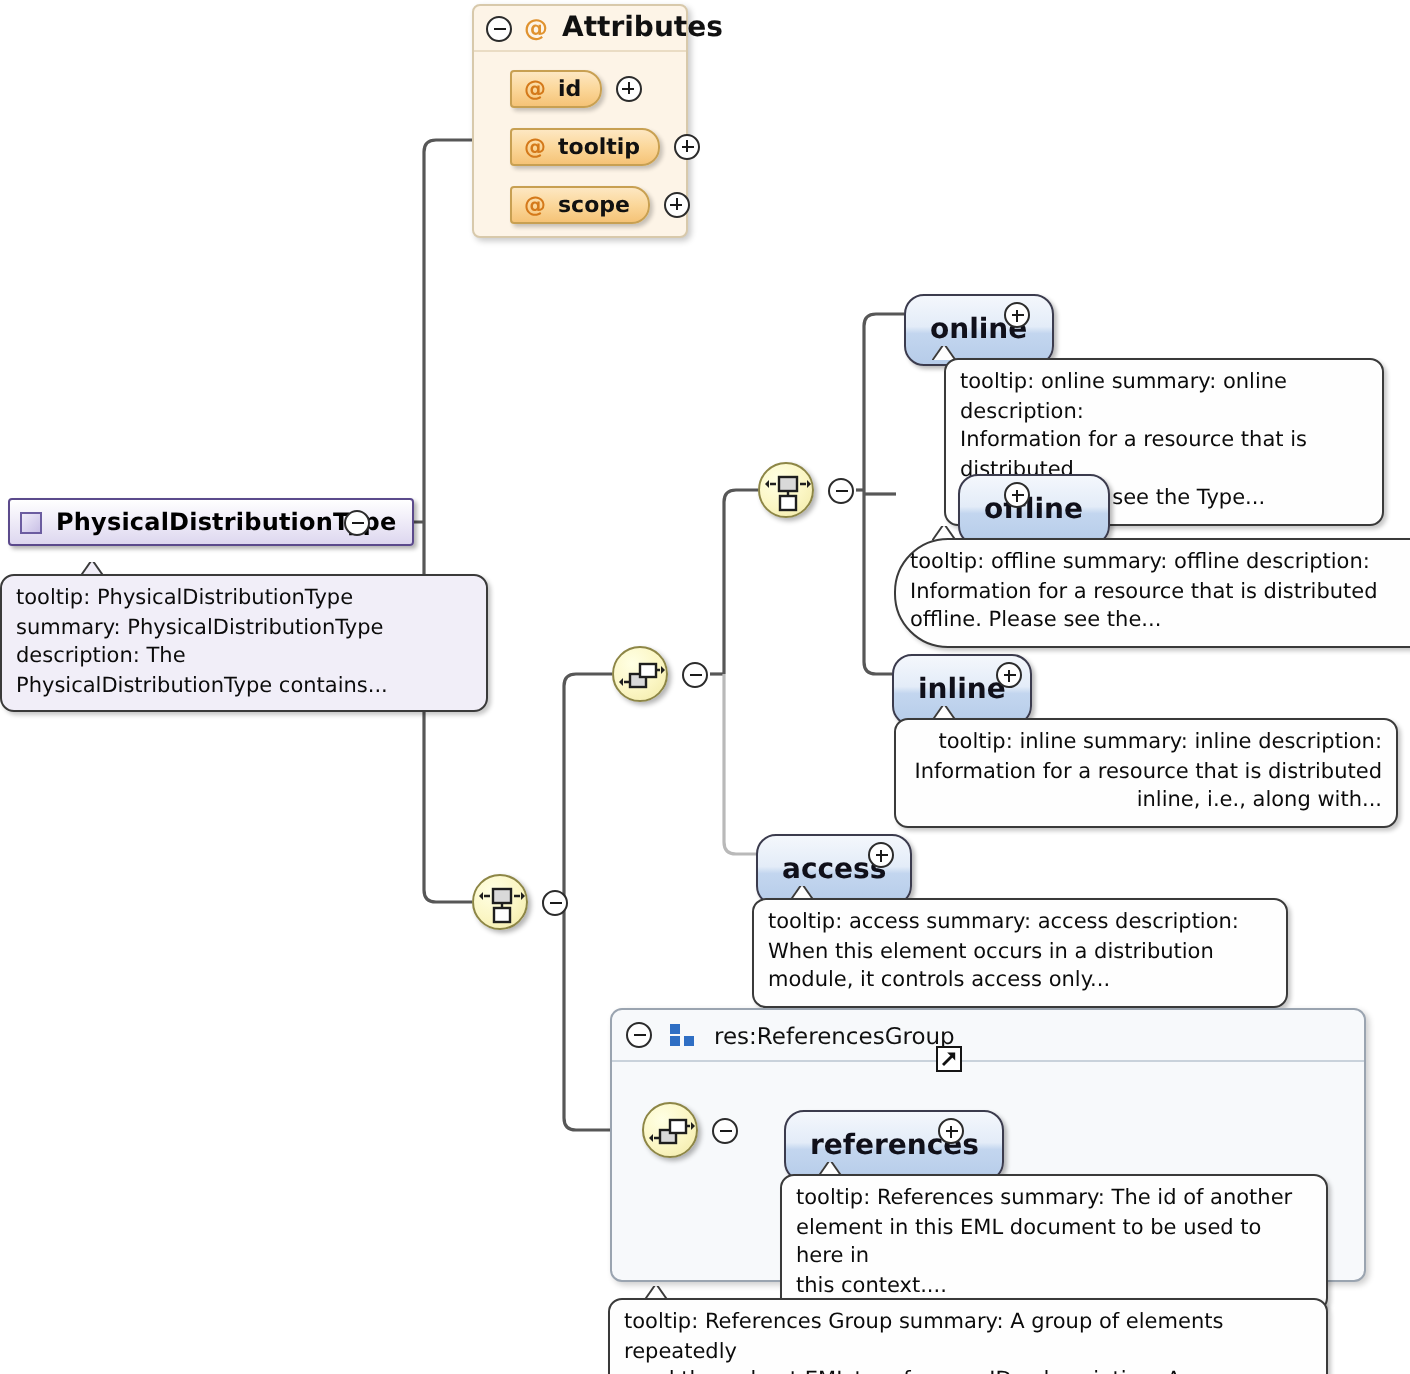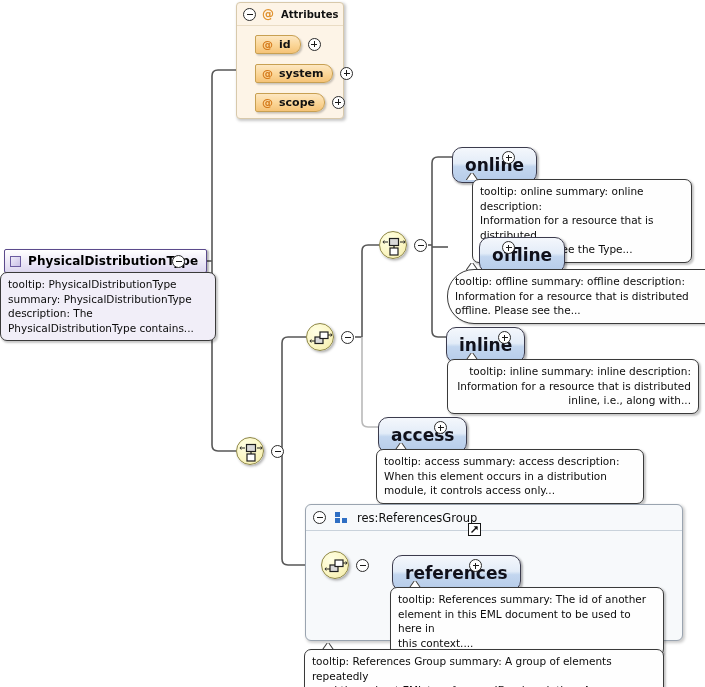--- a/index.html
+++ b/index.html
@@ -44,39 +44,39 @@
 
   
   .elembox {
     display: flex; align-items: center; justify-content: center;
     height: 36px;
     padding: 0 12px;
     border: 1px solid #3b3b4d;
     border-radius: 10px;
     background: linear-gradient(#f4f7fc 0%, #e3ecf8 45%, #c3d6ef 55%, #b6cce9 100%);
     box-shadow: 1.5px 1.5px 2px rgba(0,0,0,0.28);
-    font-size: 17px; font-weight: bold; color: #10101a;
+    font-size: 14px; font-weight: bold; color: #10101a;
     white-space: nowrap;
   }
 
   
   .attrbox {
     border: 1px solid #d8c9ab;
     border-radius: 4px;
     background: #fdf4e7;
     box-shadow: 1.5px 1.5px 3px rgba(0,0,0,0.22);
   }
   .attrbox .hdr {
     display: flex; align-items: center;
     height: 23px; padding-left: 6px;
     border-bottom: 1px solid #eadcc4;
     font-size: 11.5px; color: #111; white-space: nowrap;
   }
   .attrbox .hdr .at { color: #e0922f; font-weight: bold; margin: 0 7px 0 6px; font-size: 12px; }
-  .attrbox .hdr .ttl { font-weight: bold; font-size: 10px; }
+  .attrbox .hdr .ttl { font-weight: bold; font-size: 14px; }
   .attrbox .rows { padding: 8px 0 6px 0; }
   .attrrow { display: flex; align-items: center; height: 20px; margin-bottom: 9px; padding-left: 18px; }
   .attrrow:last-child { margin-bottom: 0; }
   .attrchip {
     display: flex; align-items: center;
     height: 19px; padding: 0 9px 0 6px;
     border: 1px solid #c8a052;
     border-radius: 2px 9px 9px 2px;
     background: linear-gradient(#fde7c2 0%, #fbd79a 50%, #f5c377 100%);
     box-shadow: 1.5px 1.5px 2px rgba(0,0,0,0.22);
@@ -234,21 +234,21 @@
           <span>id</span>
         </span>
         <span style="position:relative;width:13px;height:13px;display:inline-block;margin-left:7px;flex:none;">
           <span class="toggle plus" style="left:0;top:0;"></span>
         </span>
       </div>
 
       <div class="attrrow">
         <span class="attrchip">
           <span class="at">@</span>
-          <span>system</span>
+          <span>tooltip</span>
         </span>
         <span style="position:relative;width:13px;height:13px;display:inline-block;margin-left:7px;flex:none;">
           <span class="toggle plus" style="left:0;top:0;"></span>
         </span>
       </div>
 
       <div class="attrrow">
         <span class="attrchip">
           <span class="at">@</span>
           <span>scope</span>
@@ -261,21 +261,21 @@
     </div>
   </div>
 
   <div class="node typebox" style="left:4px; top:249px;">
     <span class="sq"></span>
     <span class="lbl">PhysicalDistributionType</span>
   </div>
   <span class="toggle" style="left:172px; top:255px;"></span>
 
   <div class="tip-beak lav" style="left:40px; top:281px;"></div>
-  <div class="tooltip lav" style="left:0px; top:272px; width:216px;">tooltip: PhysicalDistributionType
+  <div class="tooltip lav" style="left:0px; top:287px; width:244px;">tooltip: PhysicalDistributionType
 summary: PhysicalDistributionType
 description: The
 PhysicalDistributionType contains...</div>
 
   <div class="comp" style="left:379px; top:231px;">
     <svg width="28" height="28" viewBox="0 0 28 28">
       <g stroke="#1e1e1e" stroke-width="1.2" fill="none">
         <path d="M5,10 H8 M20,10 H23"></path>
         <path d="M14,13.5 V16"></path>
       </g>

